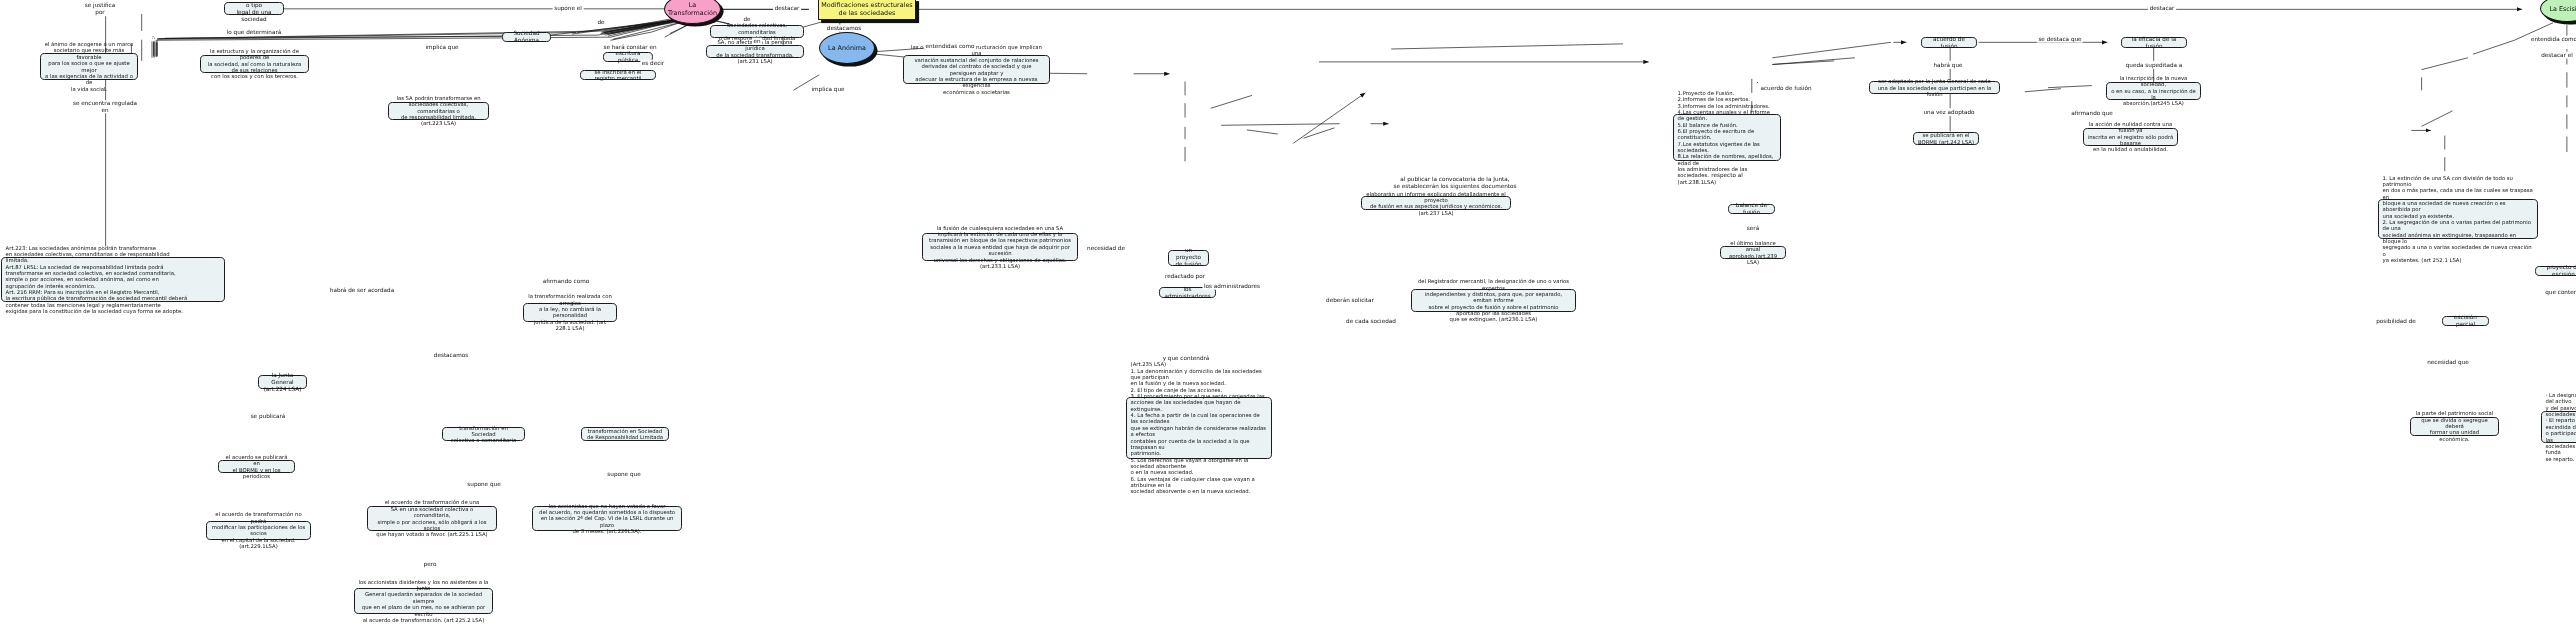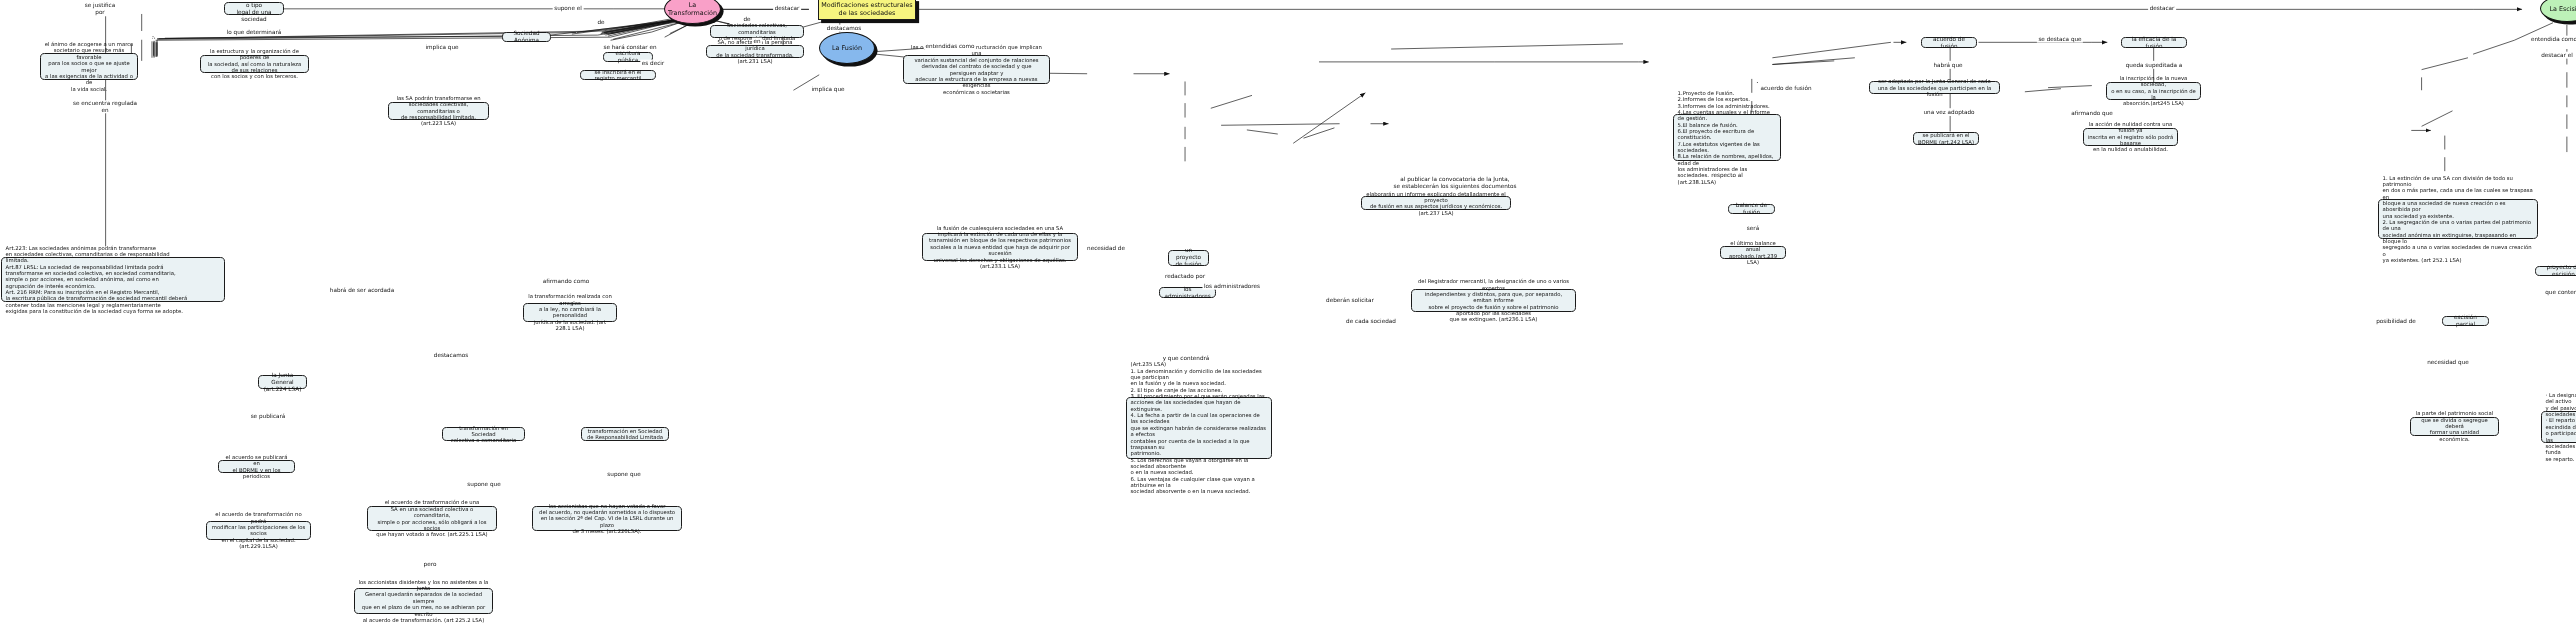--- a/index.html
+++ b/index.html
@@ -191,21 +191,21 @@
   <div class="node ellipse pink" style="left:664px;top:-6.2px;width:57px;height:30px;">
     <span>La Transformación</span>
   </div>
 
   <div class="node rect-yellow" style="left:818px;top:-2.1px;width:98px;height:21.6px;">
     <span class="inner">Modificaciones estructurales
 de las sociedades</span>
   </div>
 
   <div class="node ellipse blue" style="left:819px;top:32px;width:56px;height:32px;">
-    <span>La Fusión</span>
+    <span>La Anónima</span>
   </div>
 
   <div class="node ellipse green" style="left:2540px;top:-4.6px;width:54px;height:27px;">
     <span>La Escisión</span>
   </div>
 
   <div class="node box small" style="left:224px;top:2.1px;width:60px;height:13.4px;">
     <span class="inner">cambio de forma o tipo
 legal de una sociedad</span>
   </div>

